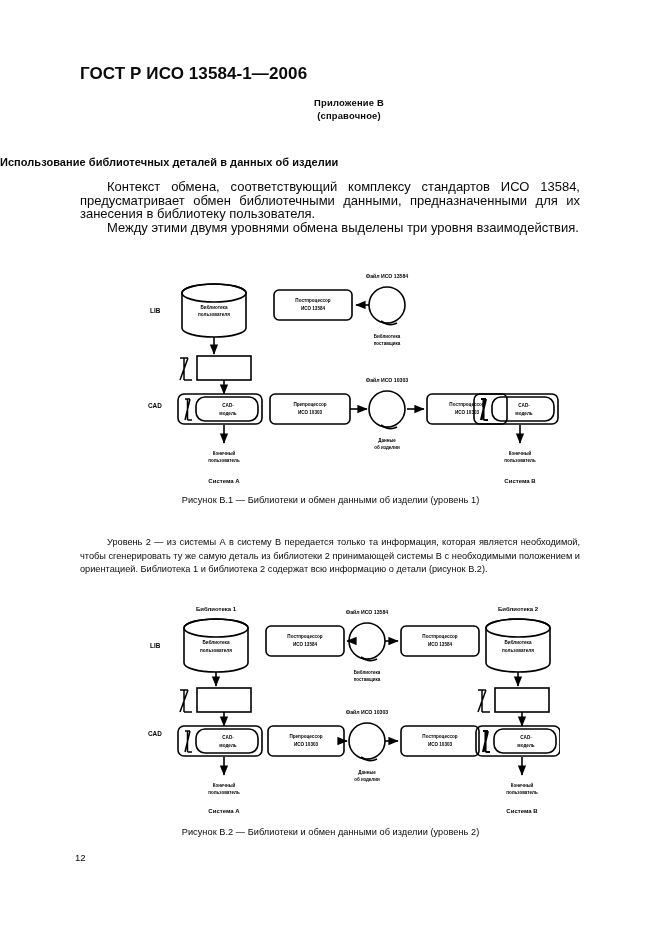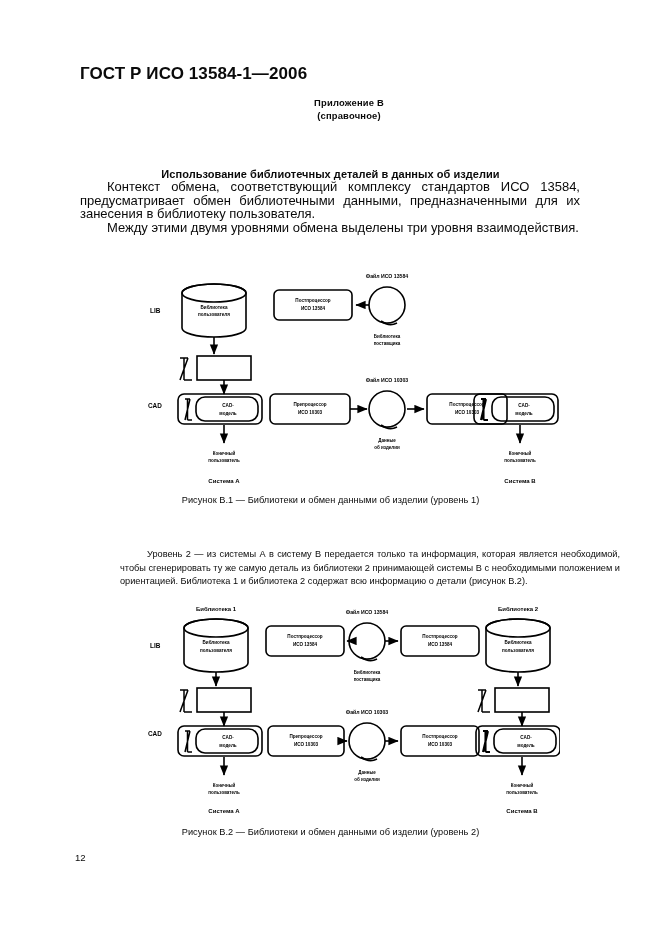--- a/index.html
+++ b/index.html
@@ -17,33 +17,33 @@
     position:absolute;left:80px;top:64px;
     font-size:17px;font-weight:bold;letter-spacing:.1px;
   }
   .annex{
     position:absolute;left:12px;right:0;top:96px;
     text-align:center;font-size:9.4px;font-weight:bold;line-height:13px;padding-left:25px;
   }
   .annex div{letter-spacing:.2px;}
   .annex .sub{font-weight:bold;}
   .doc-title{
-    position:absolute;left:0;right:0;top:168px;text-align:center;
+    position:absolute;left:0;right:0;top:156px;text-align:left;
     font-size:11px;font-weight:bold;letter-spacing:.05px;
   }
   .body-text{
     position:absolute;left:80px;width:500px;top:180px;
     font-size:13px;line-height:13.55px;text-align:justify;
   }
   .body-text p{margin:0;}
   .body-text p.ind{text-indent:27px;}
 
   .para2{
-    position:absolute;left:80px;width:500px;top:548px;
-    font-size:9.2px;line-height:13.6px;text-align:justify;margin-left:40px;
+    position:absolute;left:80px;width:500px;top:536px;
+    font-size:9.2px;line-height:13.6px;text-align:justify;
   }
   .para2 p{margin:0;text-indent:27px;}
 
   .fig-cap{
     position:absolute;left:0;right:0;text-align:center;
     font-size:9.2px;letter-spacing:.05px;
   }
   #cap1{top:495px;}
   #cap2{top:827px;}
 

